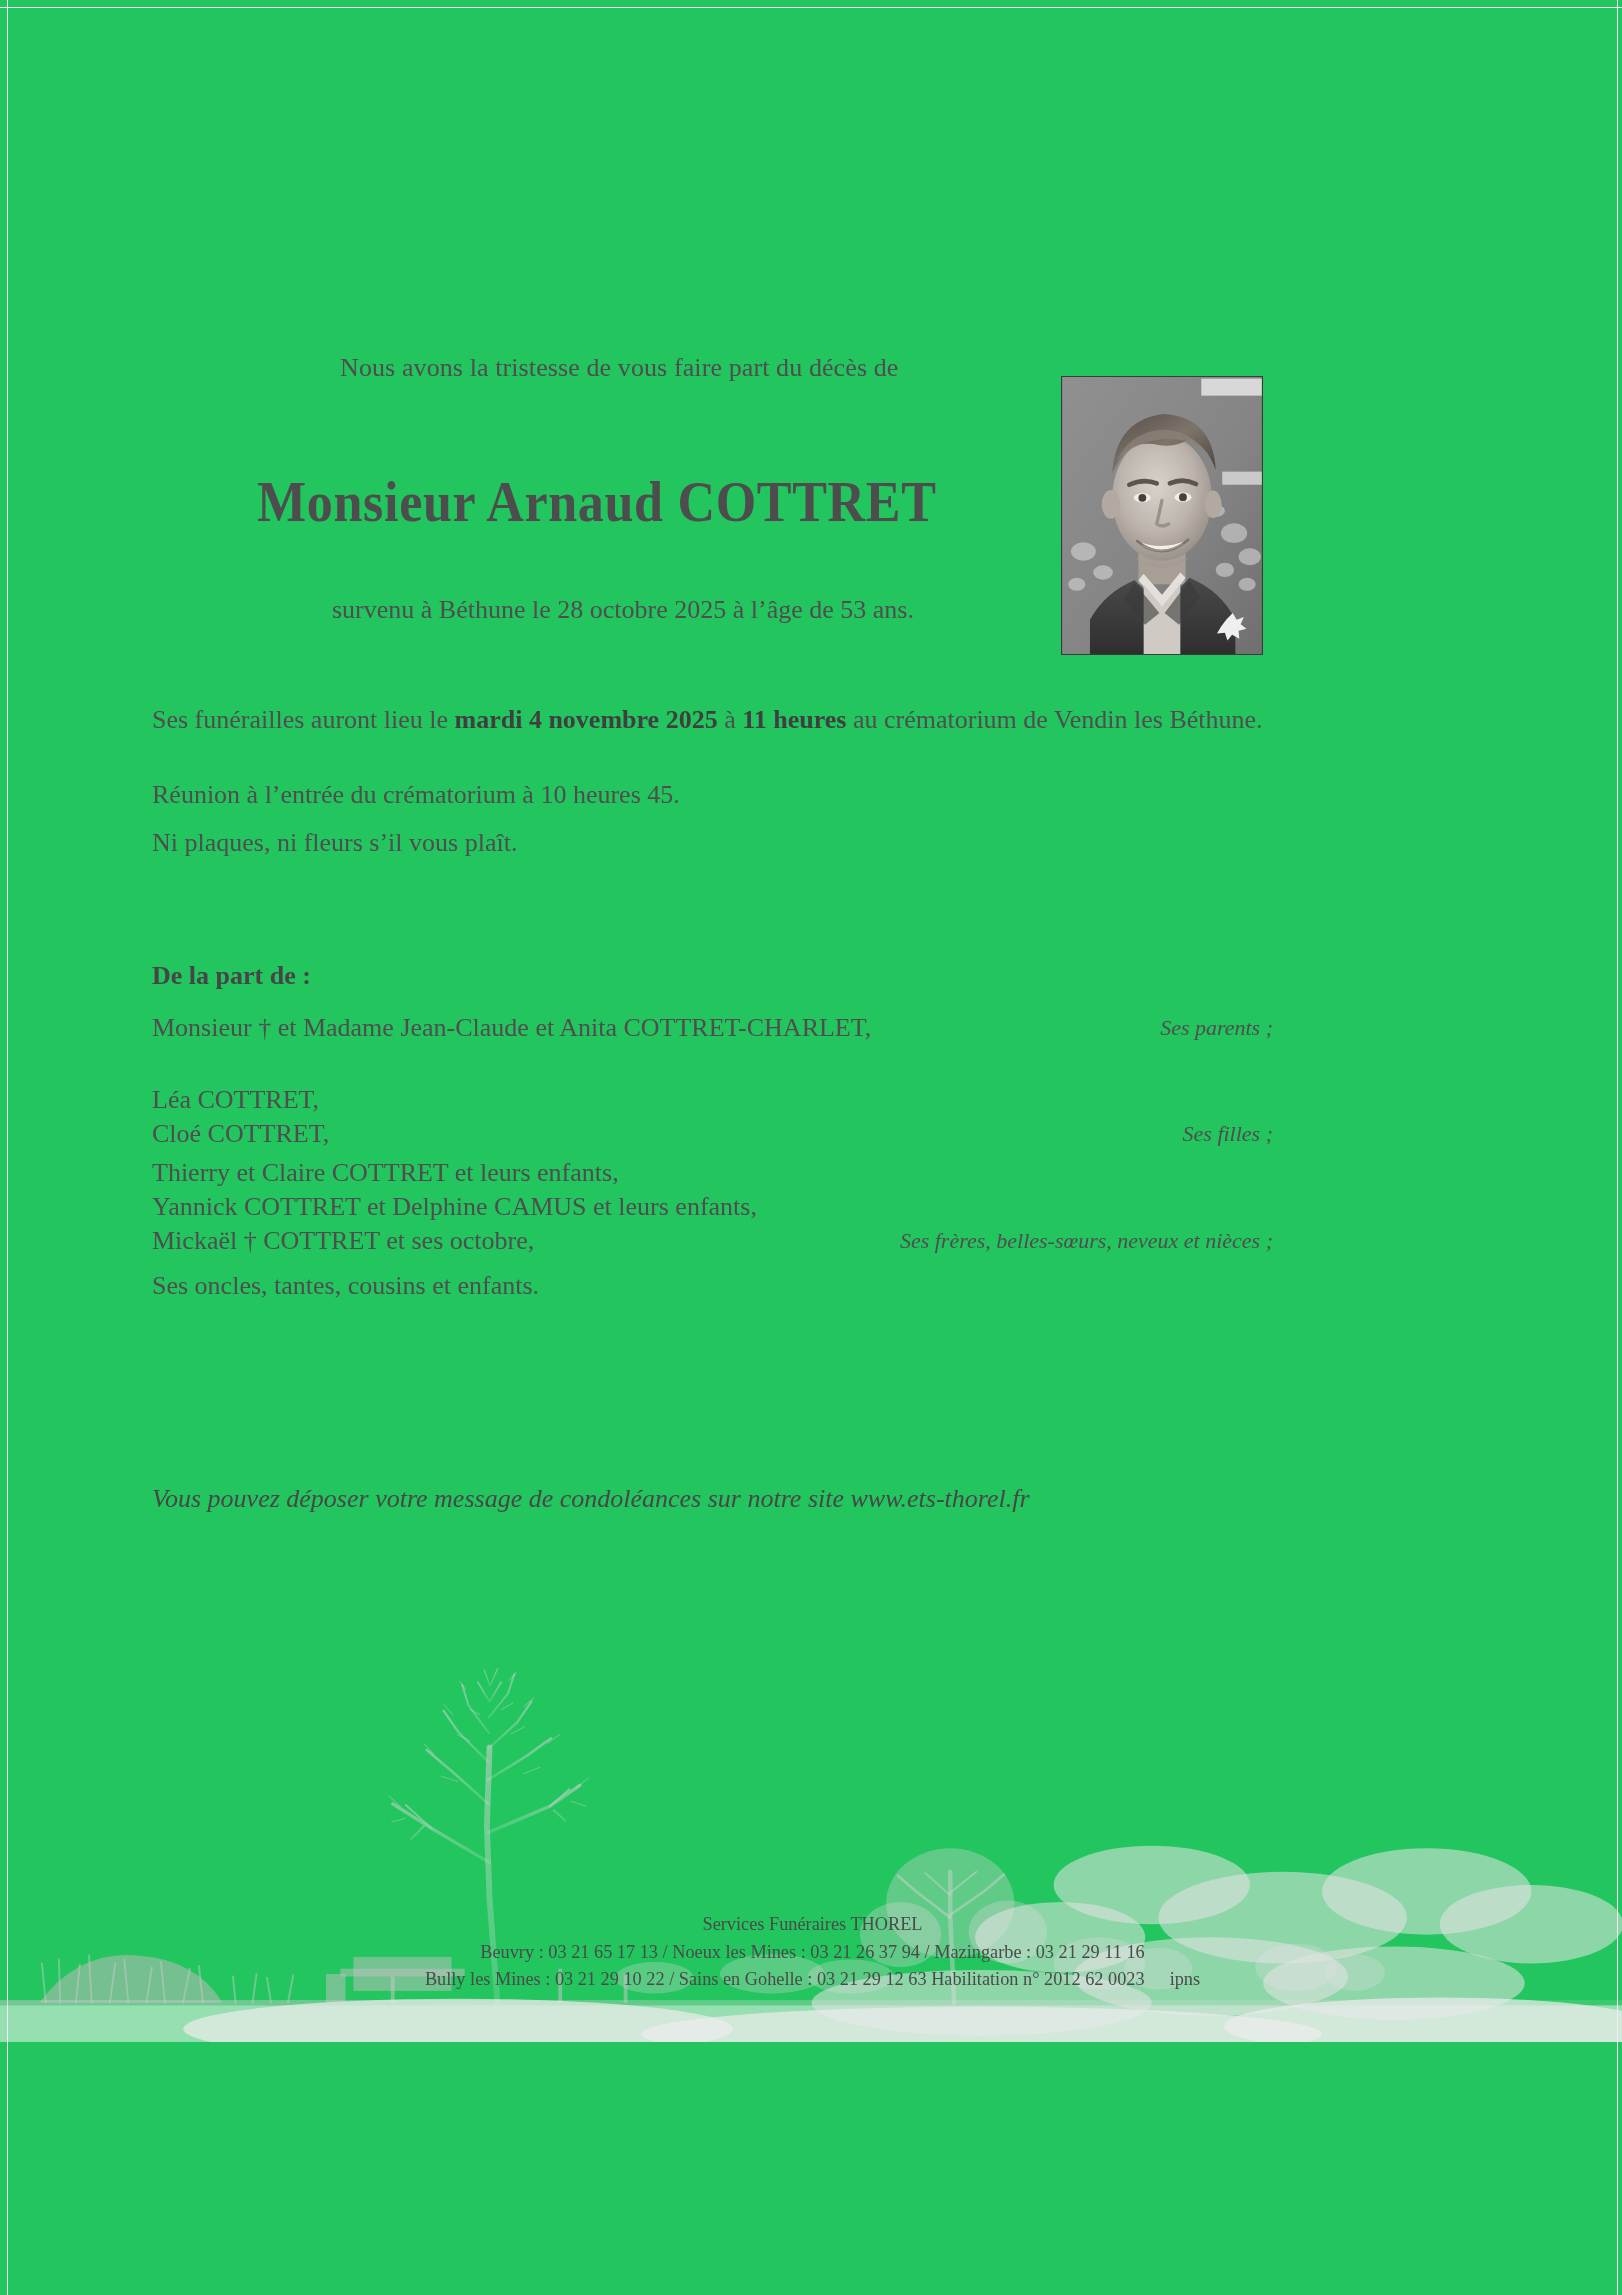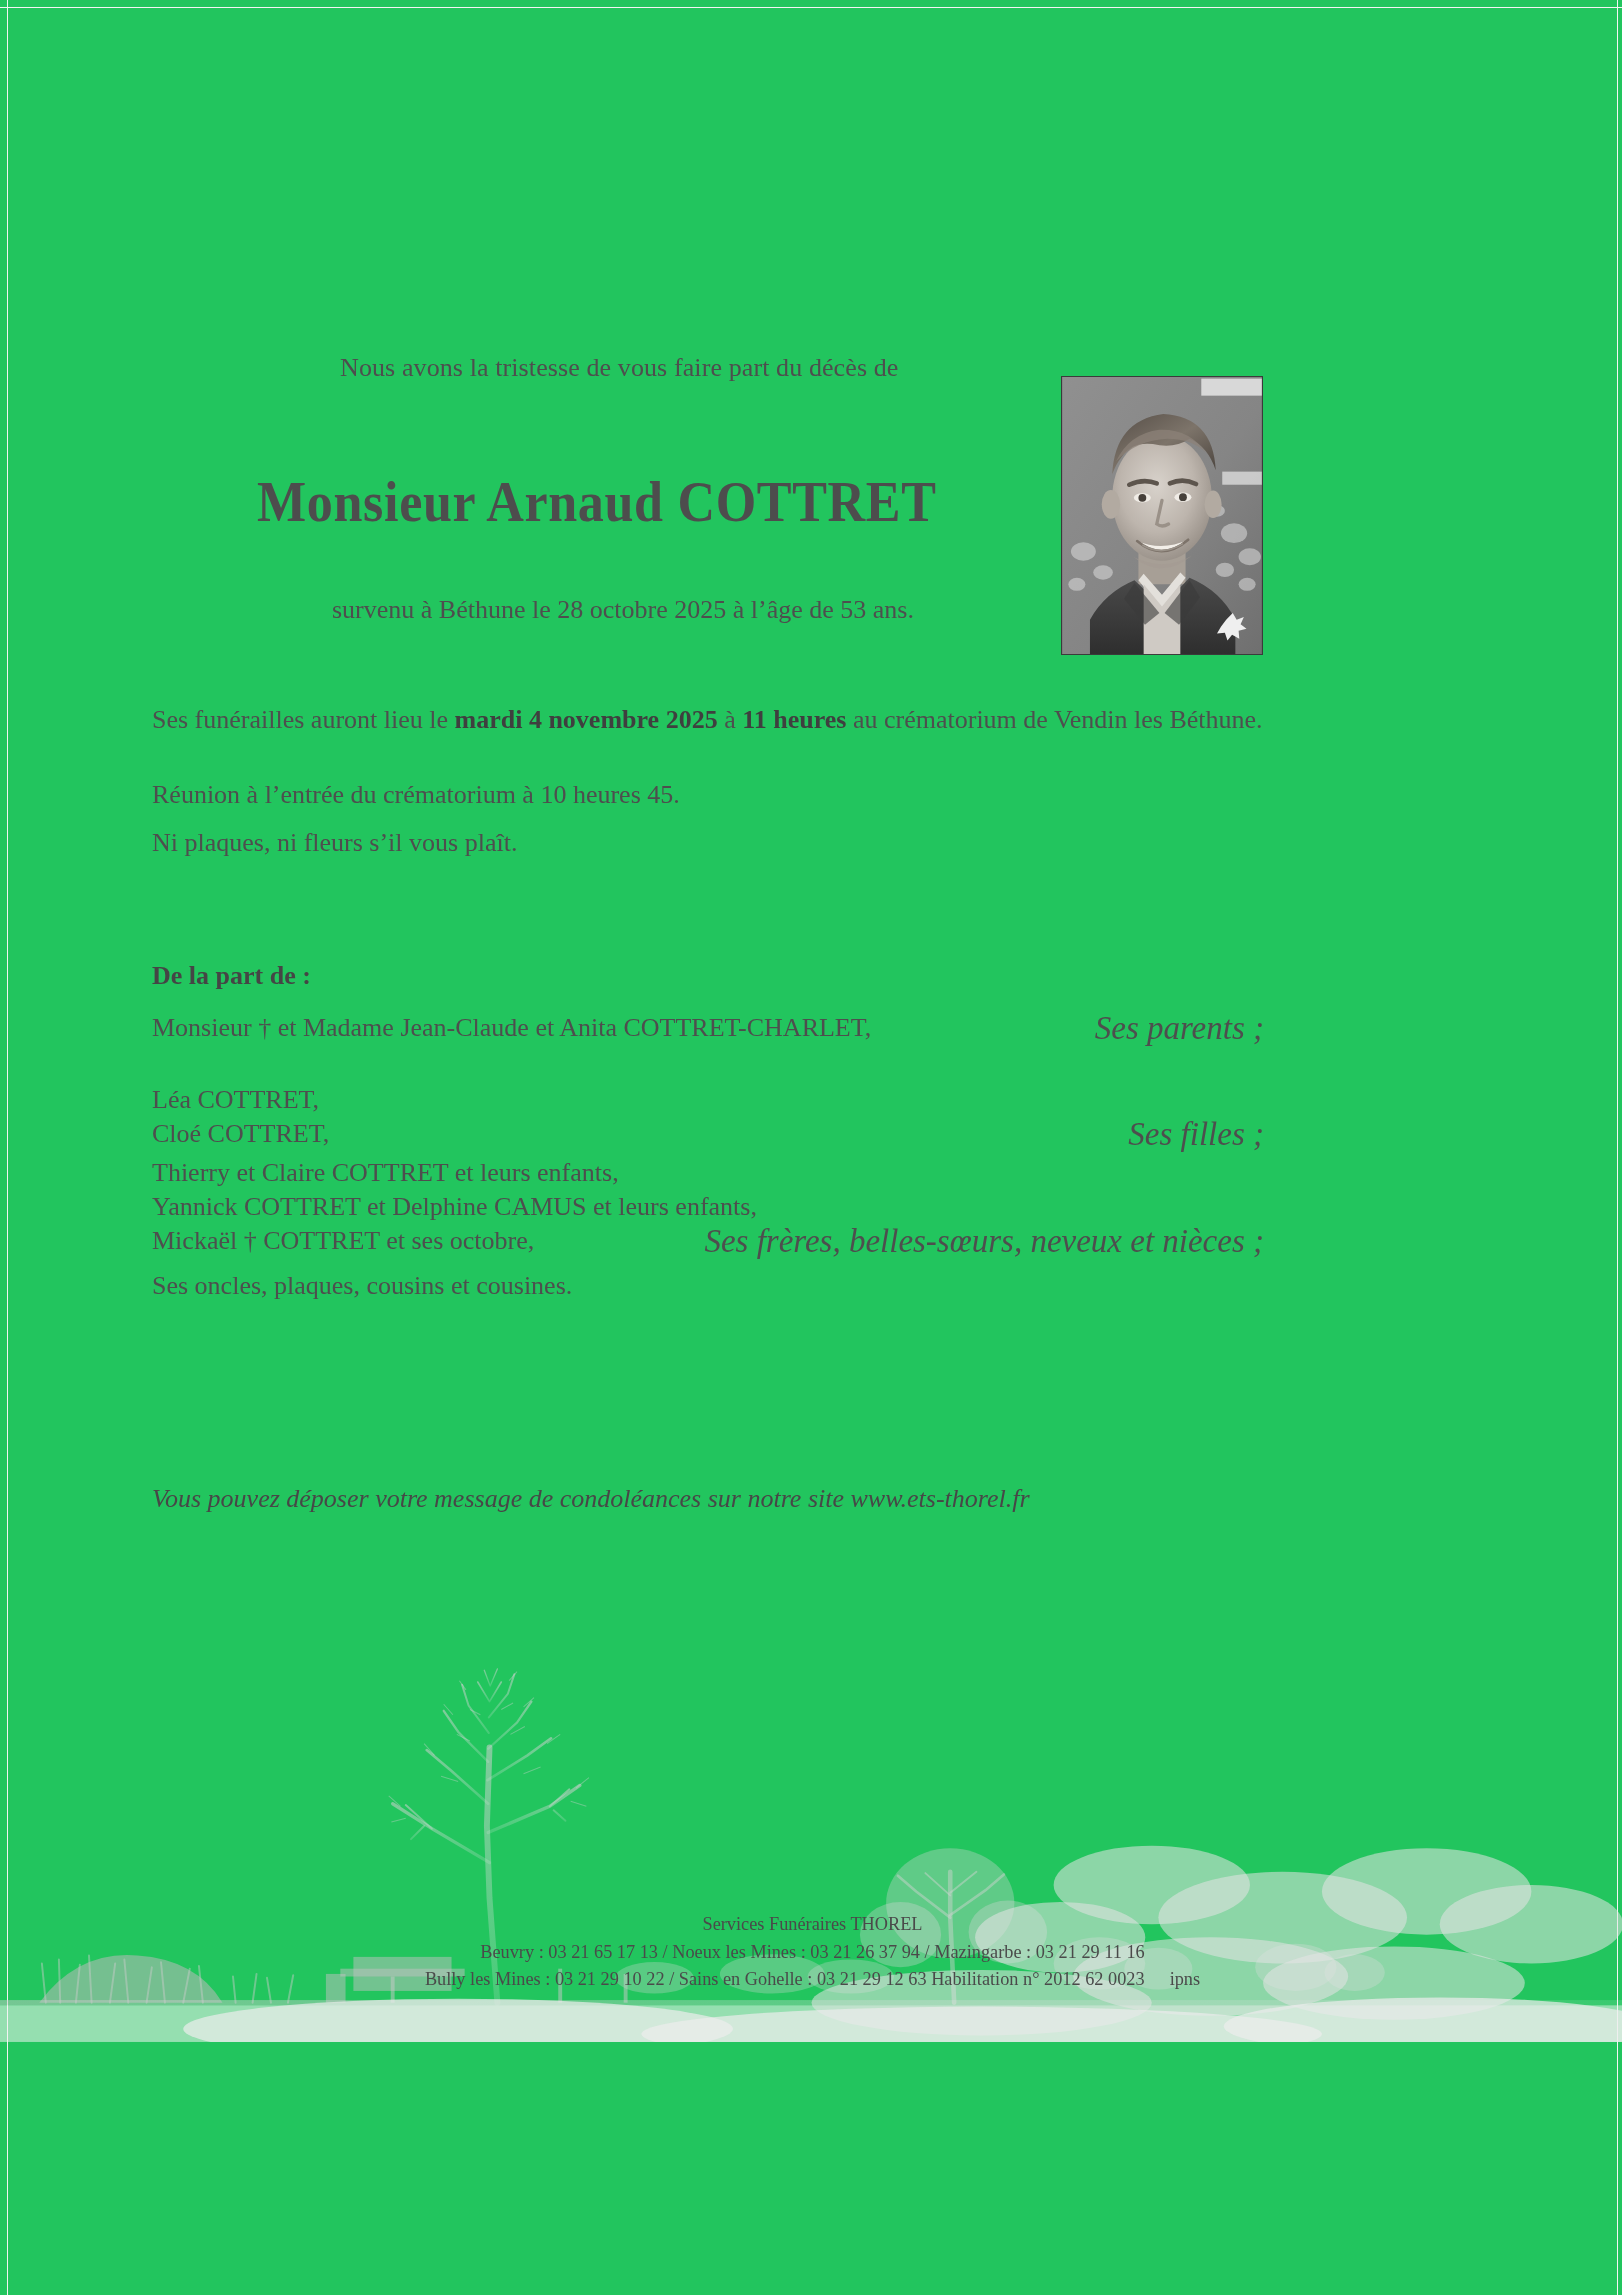--- a/index.html
+++ b/index.html
@@ -124,23 +124,23 @@
     line-height: 34px;
   }
   .family-names {
     font-size: 26px;
     color: #4e4e4e;
     white-space: nowrap;
     margin-top: 30px;
   }
   .family-role {
     position: absolute;
-    right: 9px;
+    right: 0;
     top: 0;
-    font-size: 33px;
+    font-size: 22px;
     font-style: italic;
     color: #4e4e4e;
     white-space: nowrap;
   }
 
   
   .condolences {
     position: absolute;
     left: 152px;
     top: 1484px;
@@ -316,21 +316,21 @@
       <span class="family-names">Yannick COTTRET et Delphine CAMUS et leurs enfants,</span>
     </div>
     <div class="family-row">
       <span class="family-names">Mickaël † COTTRET et ses octobre,</span>
       <span class="family-role">Ses frères, belles-sœurs, neveux et nièces ;</span>
     </div>
   </div>
 
   <div class="family-group g3">
     <div class="family-row">
-      <span class="family-names">Ses oncles, plaques, cousins et cousines.</span>
+      <span class="family-names">Ses oncles, tantes, cousins et enfants.</span>
     </div>
   </div>
 
   <div class="condolences">Vous pouvez déposer votre message de condoléances sur notre site www.ets-thorel.fr</div>
 
   <div class="watermark">
     <svg width="1623" height="432" viewBox="0 0 2480 660">
       <defs>
         <linearGradient id="fadeDown" x1="0" y1="0" x2="0" y2="1">
           <stop offset="0%" stop-color="#cfcfcf" stop-opacity="0.55"></stop>

